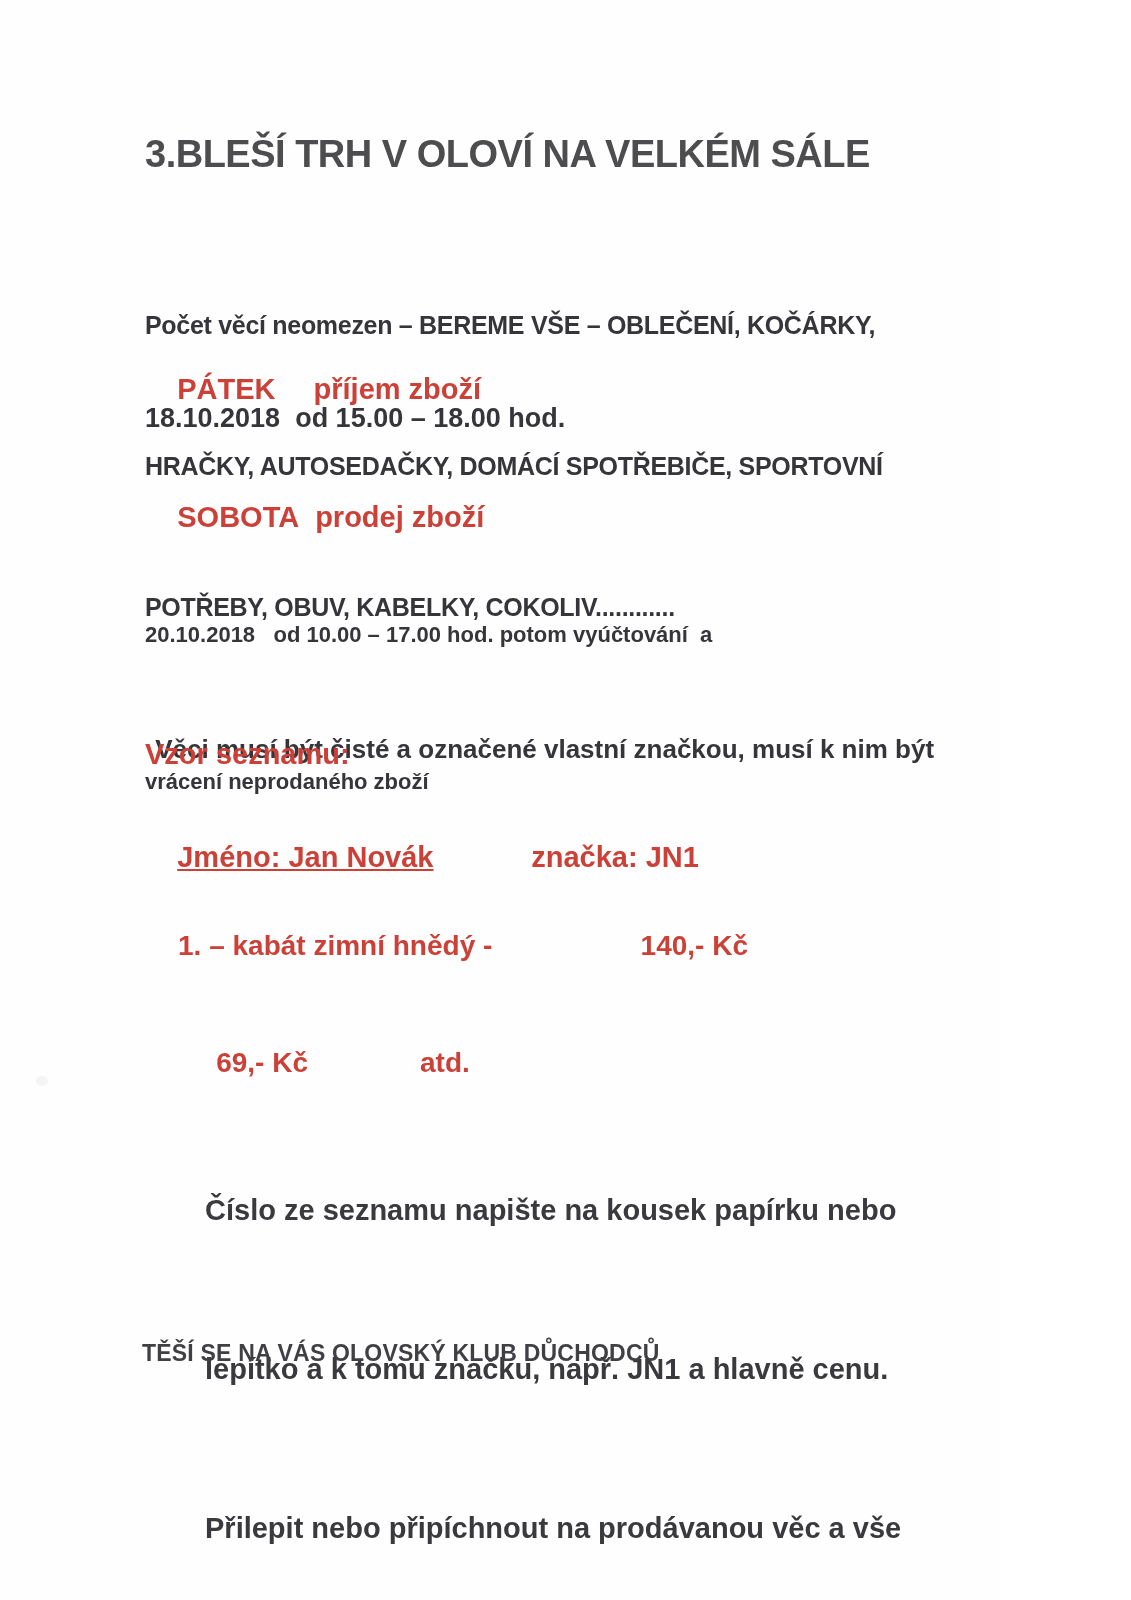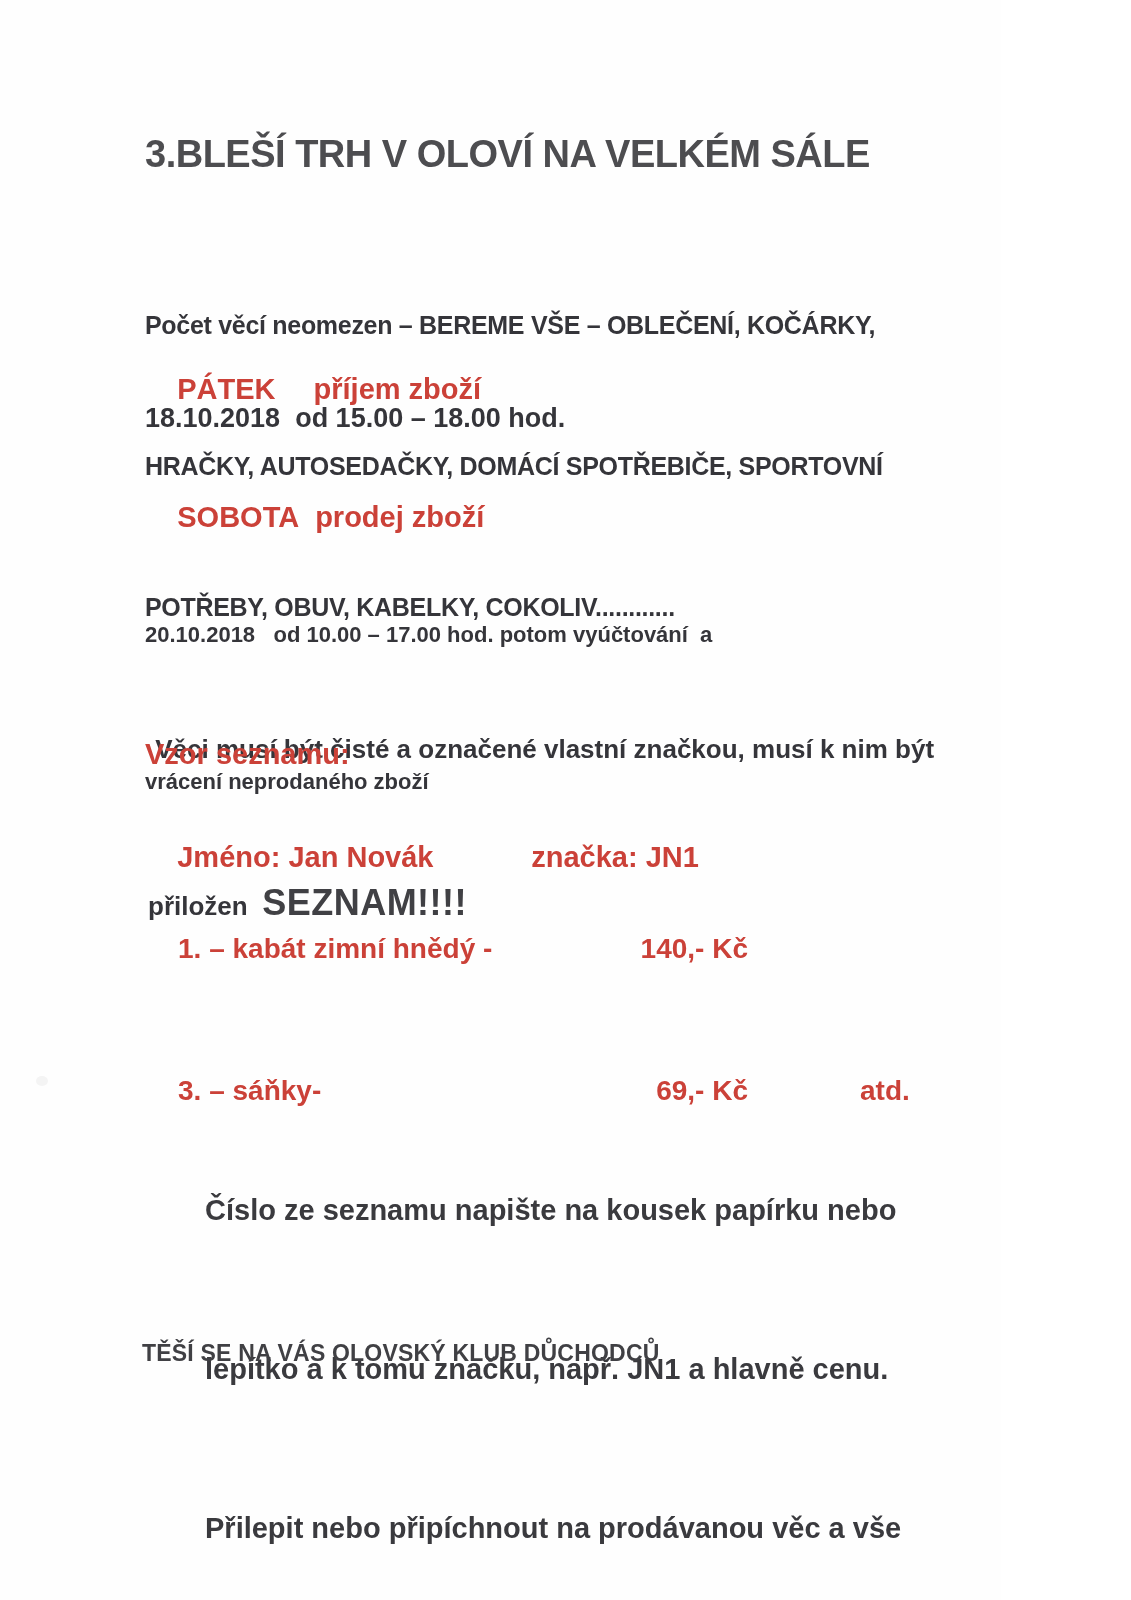--- a/index.html
+++ b/index.html
@@ -52,26 +52,26 @@
   .note {
     top: 622px; left: 148px;
     width: 810px;
     font-size: 26px;
     line-height: 51px;
     color: #35353a;
   }
   .note-emphasis { font-size: 36px; letter-spacing: 0.5px; color: #404044; }
   .sample-heading { top: 738px; left: 145px; font-size: 29px; }
   .owner-line { top: 808px; left: 145px; font-size: 29px; }
-  .owner-name { display: inline-block; width: 354px; }
+  .owner-name { display: inline-block; width: 354px; text-decoration: underline; }
   .sample-list { top: 866px; left: 178px; font-size: 28px; }
   .sample-row { display: flex; height: 53px; align-items: baseline; }
   .row-item { width: 440px; }
   .row-price { width: 130px; text-align: right; }
-  .row-extra { margin-left: 112px; margin-top: 28px; }
+  .row-extra { margin-left: 112px; }
   .instructions {
     top: 1078px; left: 205px;
     width: 770px;
     font-size: 29px;
     line-height: 53px;
     color: #3a3a3e;
   }
   .footer-line {
     top: 1340px; left: 142px;
     font-size: 23px;
@@ -128,35 +128,34 @@
   <div class="abs sched-head saturday-head">
     <span>SOBOTA</span><span class="saturday-activity">prodej zboží</span>
   </div>
   <div class="abs saturday-detail">
     <div>20.10.2018   od 10.00 – 17.00 hod. potom vyúčtování  a</div>
     <div>vrácení neprodaného zboží</div>
   </div>
 
   <div class="abs note">
     <div> Věci musí být čisté a označené vlastní značkou, musí k nim být</div>
-    <div><span>přiložen  </span><span class="note-emphasis">SEZNAM!!!!</span></div>
   </div>
 
   <div class="abs red sample-heading">Vzor seznamu:</div>
 
   <div class="abs red owner-line">
     <span class="owner-name">Jméno: Jan Novák</span><span>značka: JN1</span>
   </div>
 
   <div class="abs red sample-list">
     <div class="sample-row">
       <span class="row-item">1. – kabát zimní hnědý -</span><span class="row-price">140,- Kč</span><span class="row-extra"></span>
     </div>
     <div class="sample-row">
-      <span class="row-item">3. – sáňky-</span><span class="row-price">69,- Kč</span><span class="row-extra">atd.</span>
+      <span class="row-price">69,- Kč</span><span class="row-extra">atd.</span>
     </div>
   </div>
 
   <div class="abs instructions">
     <div>Číslo ze seznamu napište na kousek papírku nebo</div>
     <div>lepítko a k tomu značku, např. JN1 a hlavně cenu.</div>
     <div>Přilepit nebo připíchnout na prodávanou věc a vše</div>
     
   </div>
 

